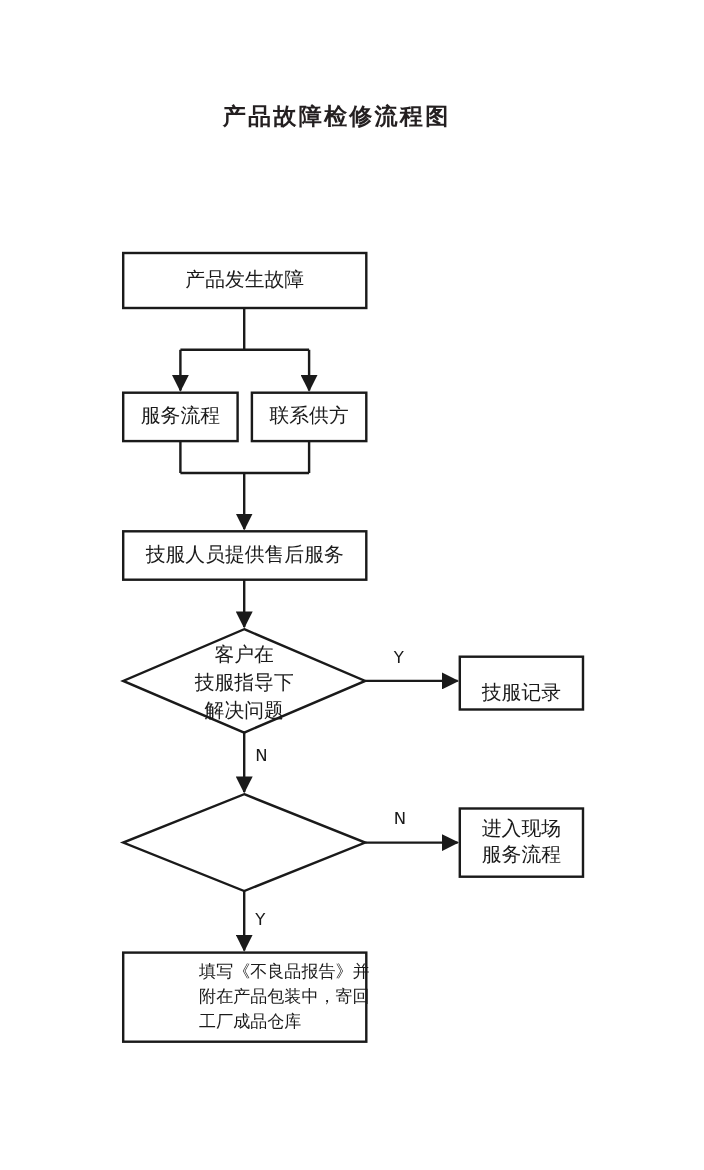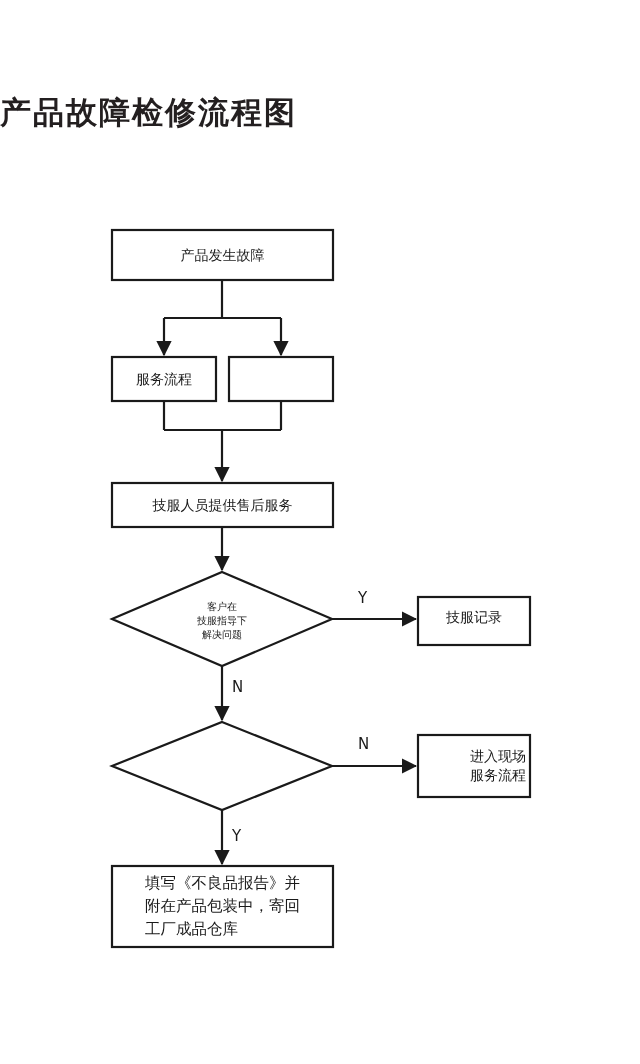--- a/index.html
+++ b/index.html
@@ -35,34 +35,35 @@
     text-align: center;
     pointer-events: none;
     white-space: pre-line;
     color: #1a1a1a;
   }
   .title-text {
     position: absolute;
     left: 0;
     top: 92px;
     width: 612px;
-    font-size: 31px;
+    text-align: center;
+    font-size: 21px;
     font-weight: 700;
     letter-spacing: 2px;
     color: #231f20;
   }
-  .box-label { font-size: 14px; line-height: 1.35; }
-  .diamond-label { font-size: 10px; line-height: 1.42; }
+  .box-label { font-size: 18px; line-height: 1.35; }
+  .diamond-label { font-size: 18px; line-height: 1.42; }
   .edge-label {
     position: absolute;
     font-size: 15px;
     color: #1a1a1a;
     font-family: "DejaVu Sans", "Liberation Sans", sans-serif;
   }
-  .final-label { font-size: 15.5px; line-height: 1.5; text-align: left; justify-content: center; }
+  .final-label { font-size: 15.5px; line-height: 1.5; text-align: left; justify-content: center; margin-left: 36px; }
 </style>
 </head>
 <body>
 
 <div id="flow-root">
 
   <svg id="flow-svg" viewBox="0 0 640 1064">
     <defs>
       <marker id="arrow" viewBox="0 0 10 10" refX="9.2" refY="5" markerWidth="7" markerHeight="7" orient="auto-start-reverse">
         <path d="M 0 0 L 10 5 L 0 10 z" fill="#1a1a1a"></path>
@@ -112,31 +113,32 @@
       <path d="M 222 810 L 222 864" marker-end="url(#arrow)"></path>
     </g>
   </svg>
 
   <div class="title-text">产品故障检修流程图</div>
 
   <div class="node-text box-label" style="left:112px; top:230px; width:221px; height:50px;">产品发生故障</div>
 
   <div class="node-text box-label" style="left:112px; top:357px; width:104px; height:44px;">服务流程</div>
 
+  <div class="node-text box-label" style="left:229px; top:357px; width:104px; height:44px;">联系供方</div>
 
   <div class="node-text box-label" style="left:112px; top:483px; width:221px; height:44px;">技服人员提供售后服务</div>
 
   <div class="node-text diamond-label" style="left:112px; top:574px; width:220px; height:94px;">客户在
 技服指导下
 解决问题</div>
 
-  <div class="node-text box-label" style="left:418px; top:589px; width:112px; height:56px;">技服记录</div>
+  <div class="node-text box-label" style="left:418px; top:602px; width:112px; height:56px;">技服记录</div>
 
 
-  <div class="node-text box-label" style="left:418px; top:735px; width:112px; height:62px;padding-left:24px;">进入现场
+  <div class="node-text box-label" style="left:418px; top:735px; width:112px; height:62px;">进入现场
 服务流程</div>
 
   <div class="node-text final-label" style="left:112px; top:866px; width:221px; height:81px;">填写《不良品报告》并
 附在产品包装中，寄回
 工厂成品仓库</div>
 
   <div class="edge-label" style="left:358px; top:589px;">Y</div>
   <div class="edge-label" style="left:232px; top:678px;">N</div>
   <div class="edge-label" style="left:358px; top:735px;">N</div>
   <div class="edge-label" style="left:232px; top:827px;">Y</div>

